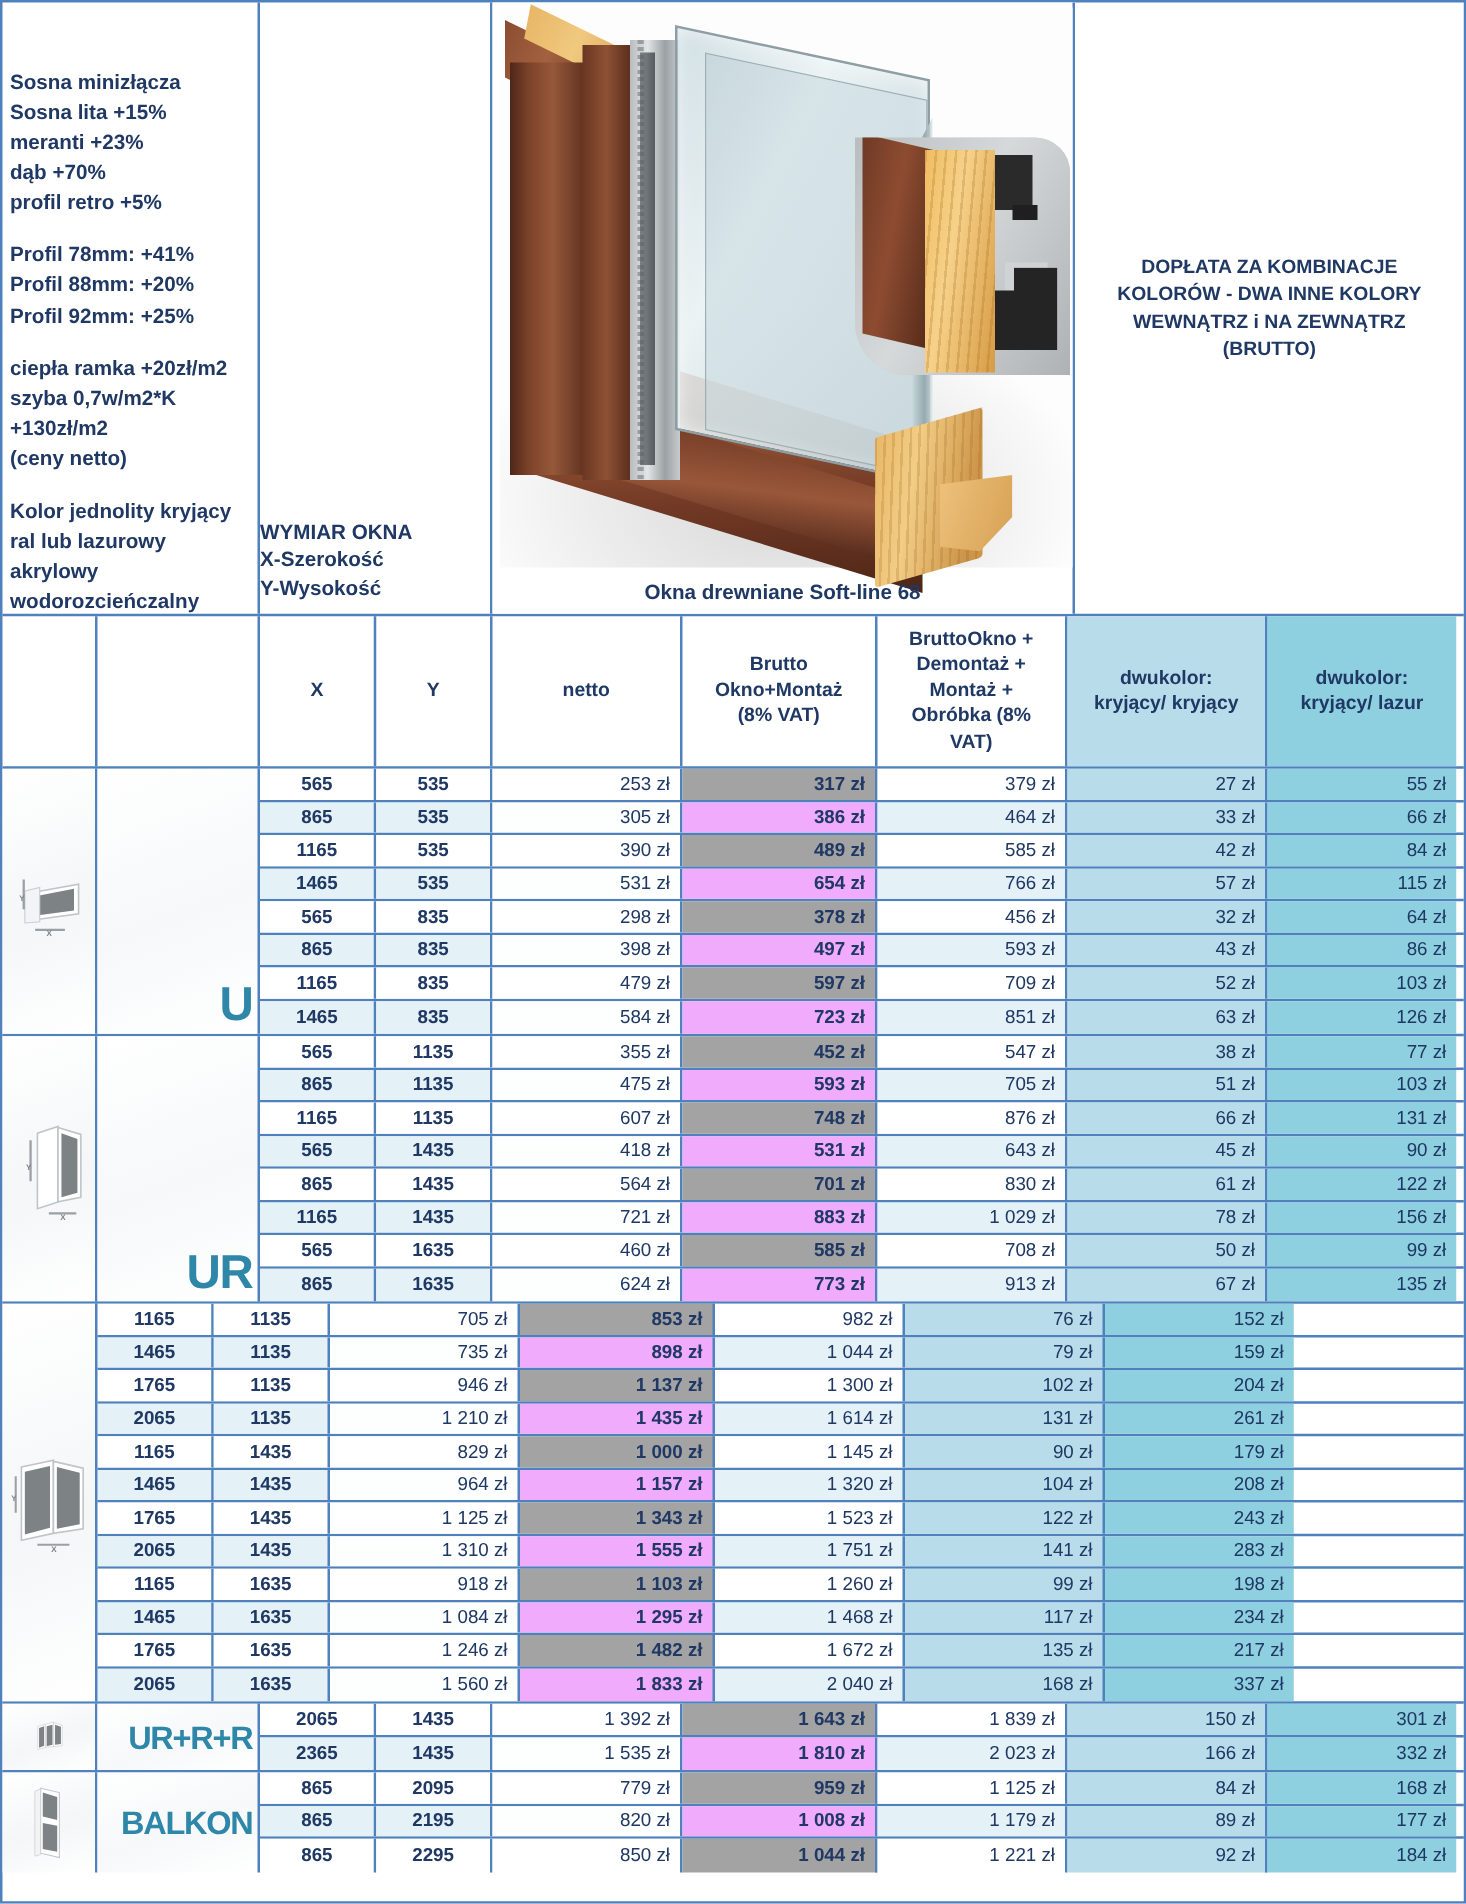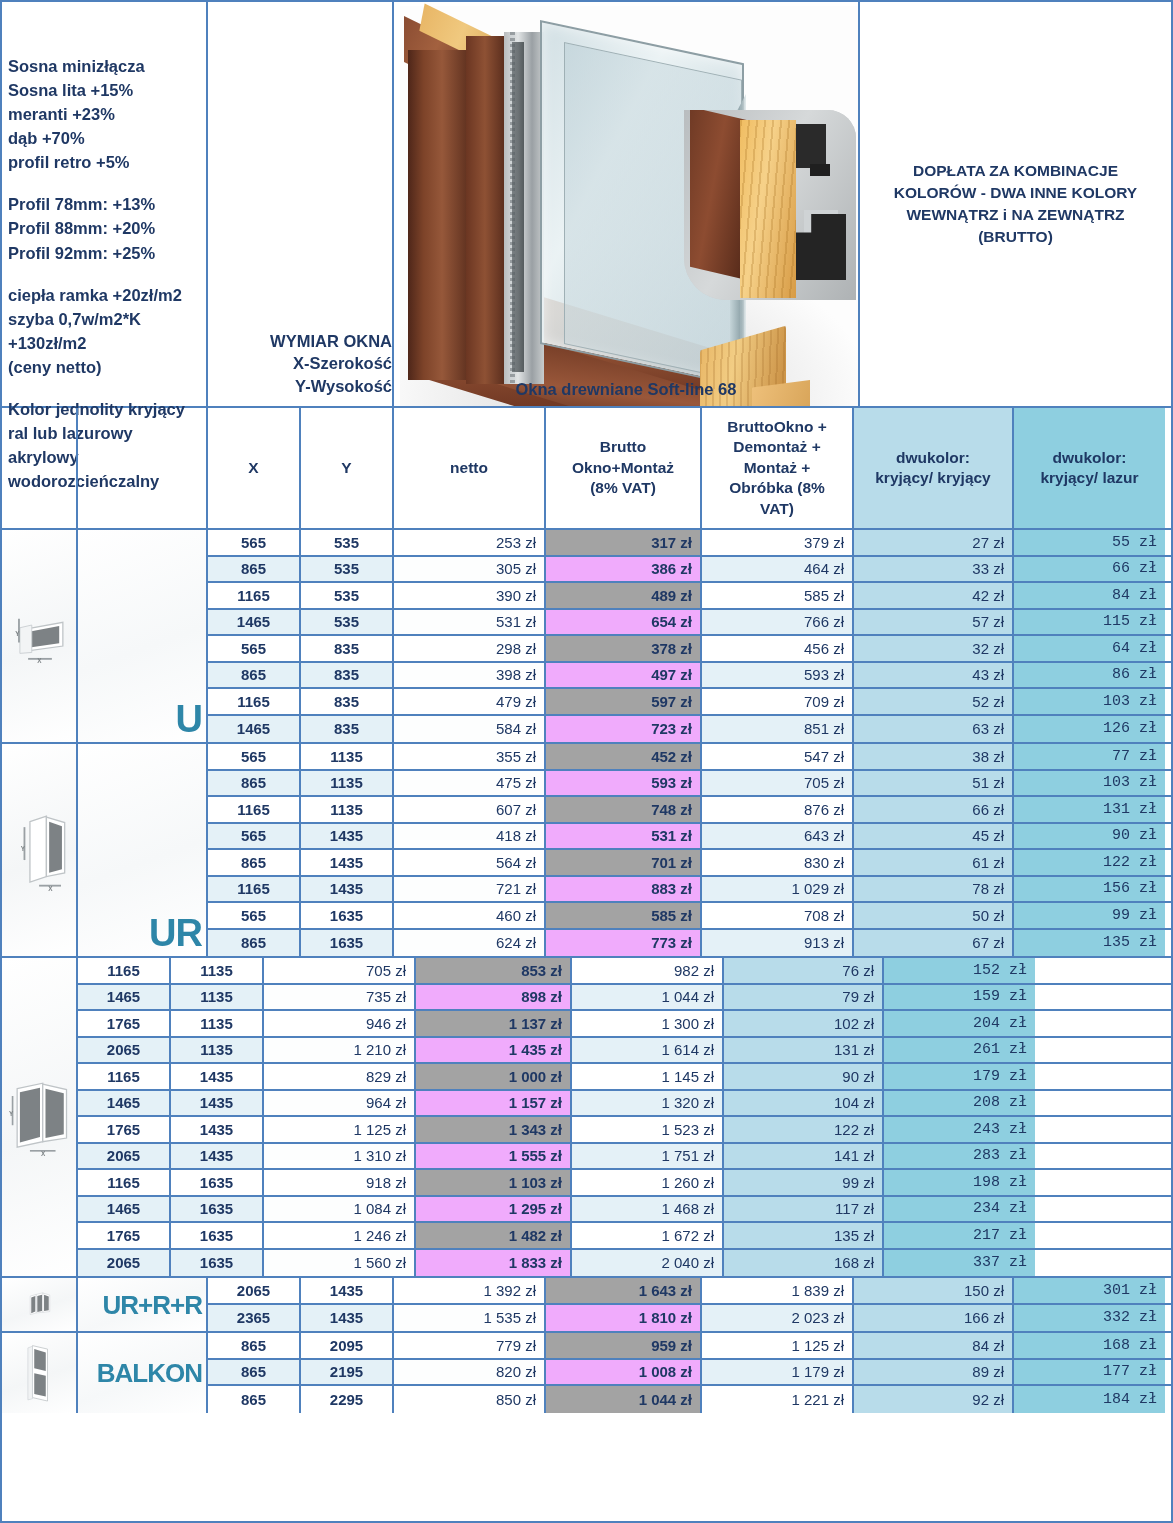--- a/index.html
+++ b/index.html
@@ -20,21 +20,21 @@
     width: 1173px;
     height: 1523px;
     box-sizing: border-box;
     border: 2px solid #4f81bd;
     background: #fff;
   }
 
   
   .topband {
     display: flex;
-    height: 406px;
+    height: 491px;
     border-bottom: 2px solid #4f81bd;
     box-sizing: border-box;
   }
 
   
   .notes {
     width: 206px;
     flex: 0 0 206px;
     box-sizing: border-box;
     border-right: 2px solid #4f81bd;
@@ -49,21 +49,21 @@
 
   
   .wymiar {
     width: 186px;
     flex: 0 0 186px;
     box-sizing: border-box;
     border-right: 2px solid #4f81bd;
     display: flex;
     flex-direction: column;
     justify-content: flex-end;
-    align-items: flex-end;
+    align-items: flex-start;
     padding-bottom: 8px;
     font-size: 16.5px;
     font-weight: bold;
     text-align: center;
     line-height: 1.38;
   }
 
   
   .photo-cell {
     flex: 1 1 auto;
@@ -313,21 +313,21 @@
   .row:last-child { border-bottom: none; }
 
   .row .cell {
     box-sizing: border-box;
     border-right: 2px solid #4f81bd;
     display: flex;
     align-items: center;
     padding: 0 8px;
     white-space: nowrap;
   }
-  .row .cell:last-child { border-right: none; font-family: Liberation Mono, monospace; }
+  .row .cell:last-child { border-right: none; }
 
   .row .c-x, .row .c-y { justify-content: center; font-weight: bold; }
   .row .c-net, .row .c-br1, .row .c-br2,
   .row .c-dk1, .row .c-dk2 { justify-content: flex-end; }
   .row .c-br1 { font-weight: bold; }
 
   
   .row.odd  .c-x, .row.odd  .c-y { background: #ffffff; }
   .row.even .c-x, .row.even .c-y { background: #e4f1f7; }
   .row.odd  .c-net { background: #ffffff; }
@@ -346,21 +346,21 @@
 
   <div class="topband">
 
     <div class="notes" id="notes-panel">
         <p>Sosna minizłącza</p>
         <p>Sosna lita +15%</p>
         <p>meranti +23%</p>
         <p>dąb +70%</p>
         <p>profil retro +5%</p>
         <div class="gap"></div>
-        <p>Profil 78mm: +13%</p>
+        <p>Profil 78mm: +41%</p>
         <p>Profil 88mm: +20%</p>
         <p>Profil 92mm: +25%</p>
         <div class="gap"></div>
         <p>ciepła ramka +20zł/m2</p>
         <p>szyba 0,7w/m2*K</p>
         <p>+130zł/m2</p>
         <p>(ceny netto)</p>
         <div class="gap"></div>
         <p>Kolor jednolity kryjący</p>
         <p>ral lub lazurowy</p>

